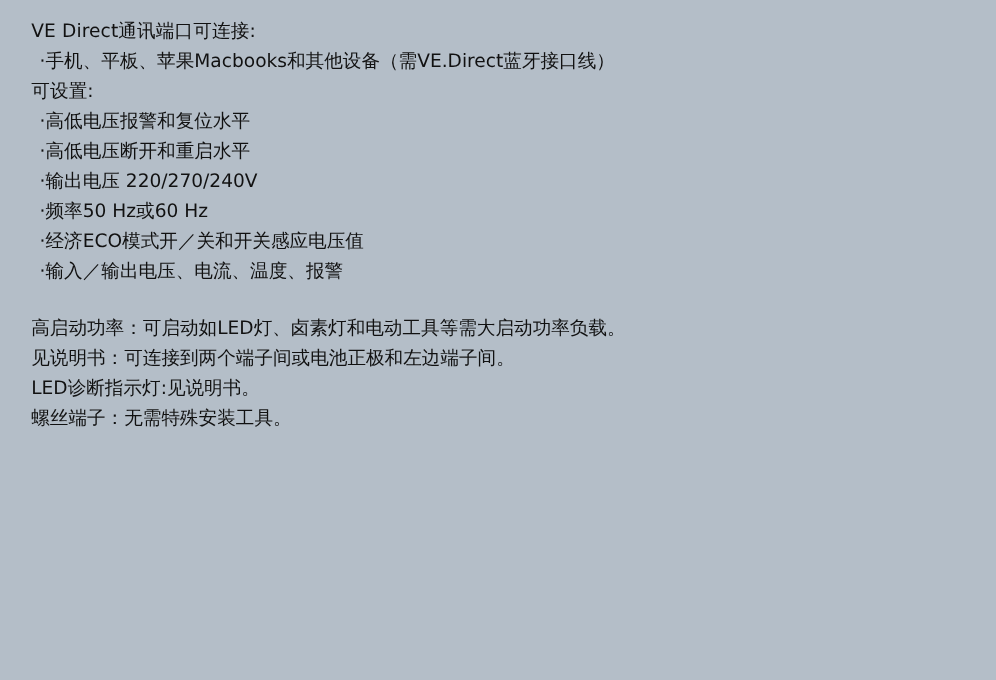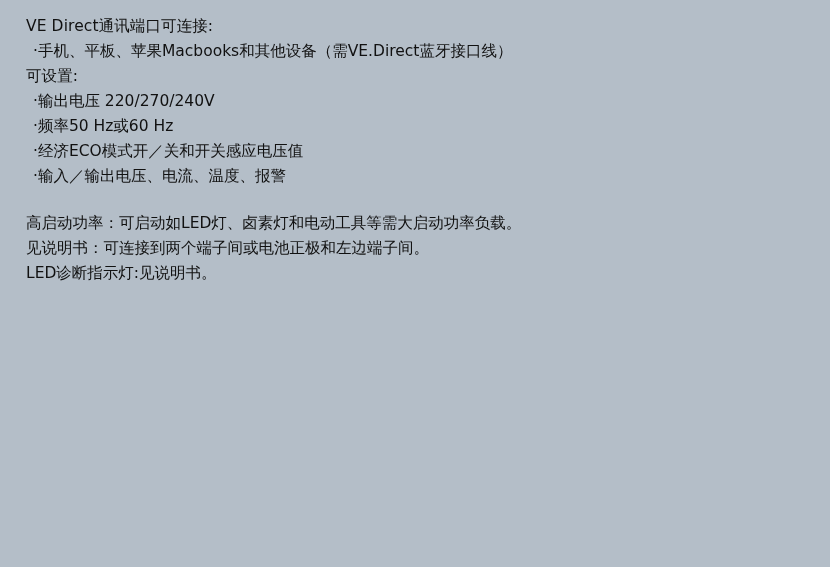--- a/index.html
+++ b/index.html
@@ -51,27 +51,30 @@
 
 <div class="page">
 
   <div class="group">
     <div class="line">VE Direct通讯端口可连接:</div>
     <div class="bullet-line">·手机、平板、苹果Macbooks和其他设备（需VE.Direct蓝牙接口线）</div>
   </div>
 
   <div class="group">
     <div class="line">可设置:</div>
+    <div class="bullet-line">·高低电压报警和复位水平</div>
+    <div class="bullet-line">·高低电压断开和重启水平</div>
     <div class="bullet-line">·输出电压 220/270/240V</div>
     <div class="bullet-line">·频率50 Hz或60 Hz</div>
     <div class="bullet-line">·经济ECO模式开／关和开关感应电压值</div>
     <div class="bullet-line">·输入／输出电压、电流、温度、报警</div>
   </div>
 
   <div class="block-gap"></div>
 
   <div class="group">
     <div class="para">高启动功率：可启动如LED灯、卤素灯和电动工具等需大启动功率负载。</div>
     <div class="para">见说明书：可连接到两个端子间或电池正极和左边端子间。</div>
     <div class="para">LED诊断指示灯:见说明书。</div>
+    <div class="para">螺丝端子：无需特殊安装工具。</div>
   </div>
 
 </div>
 
 </body></html>

